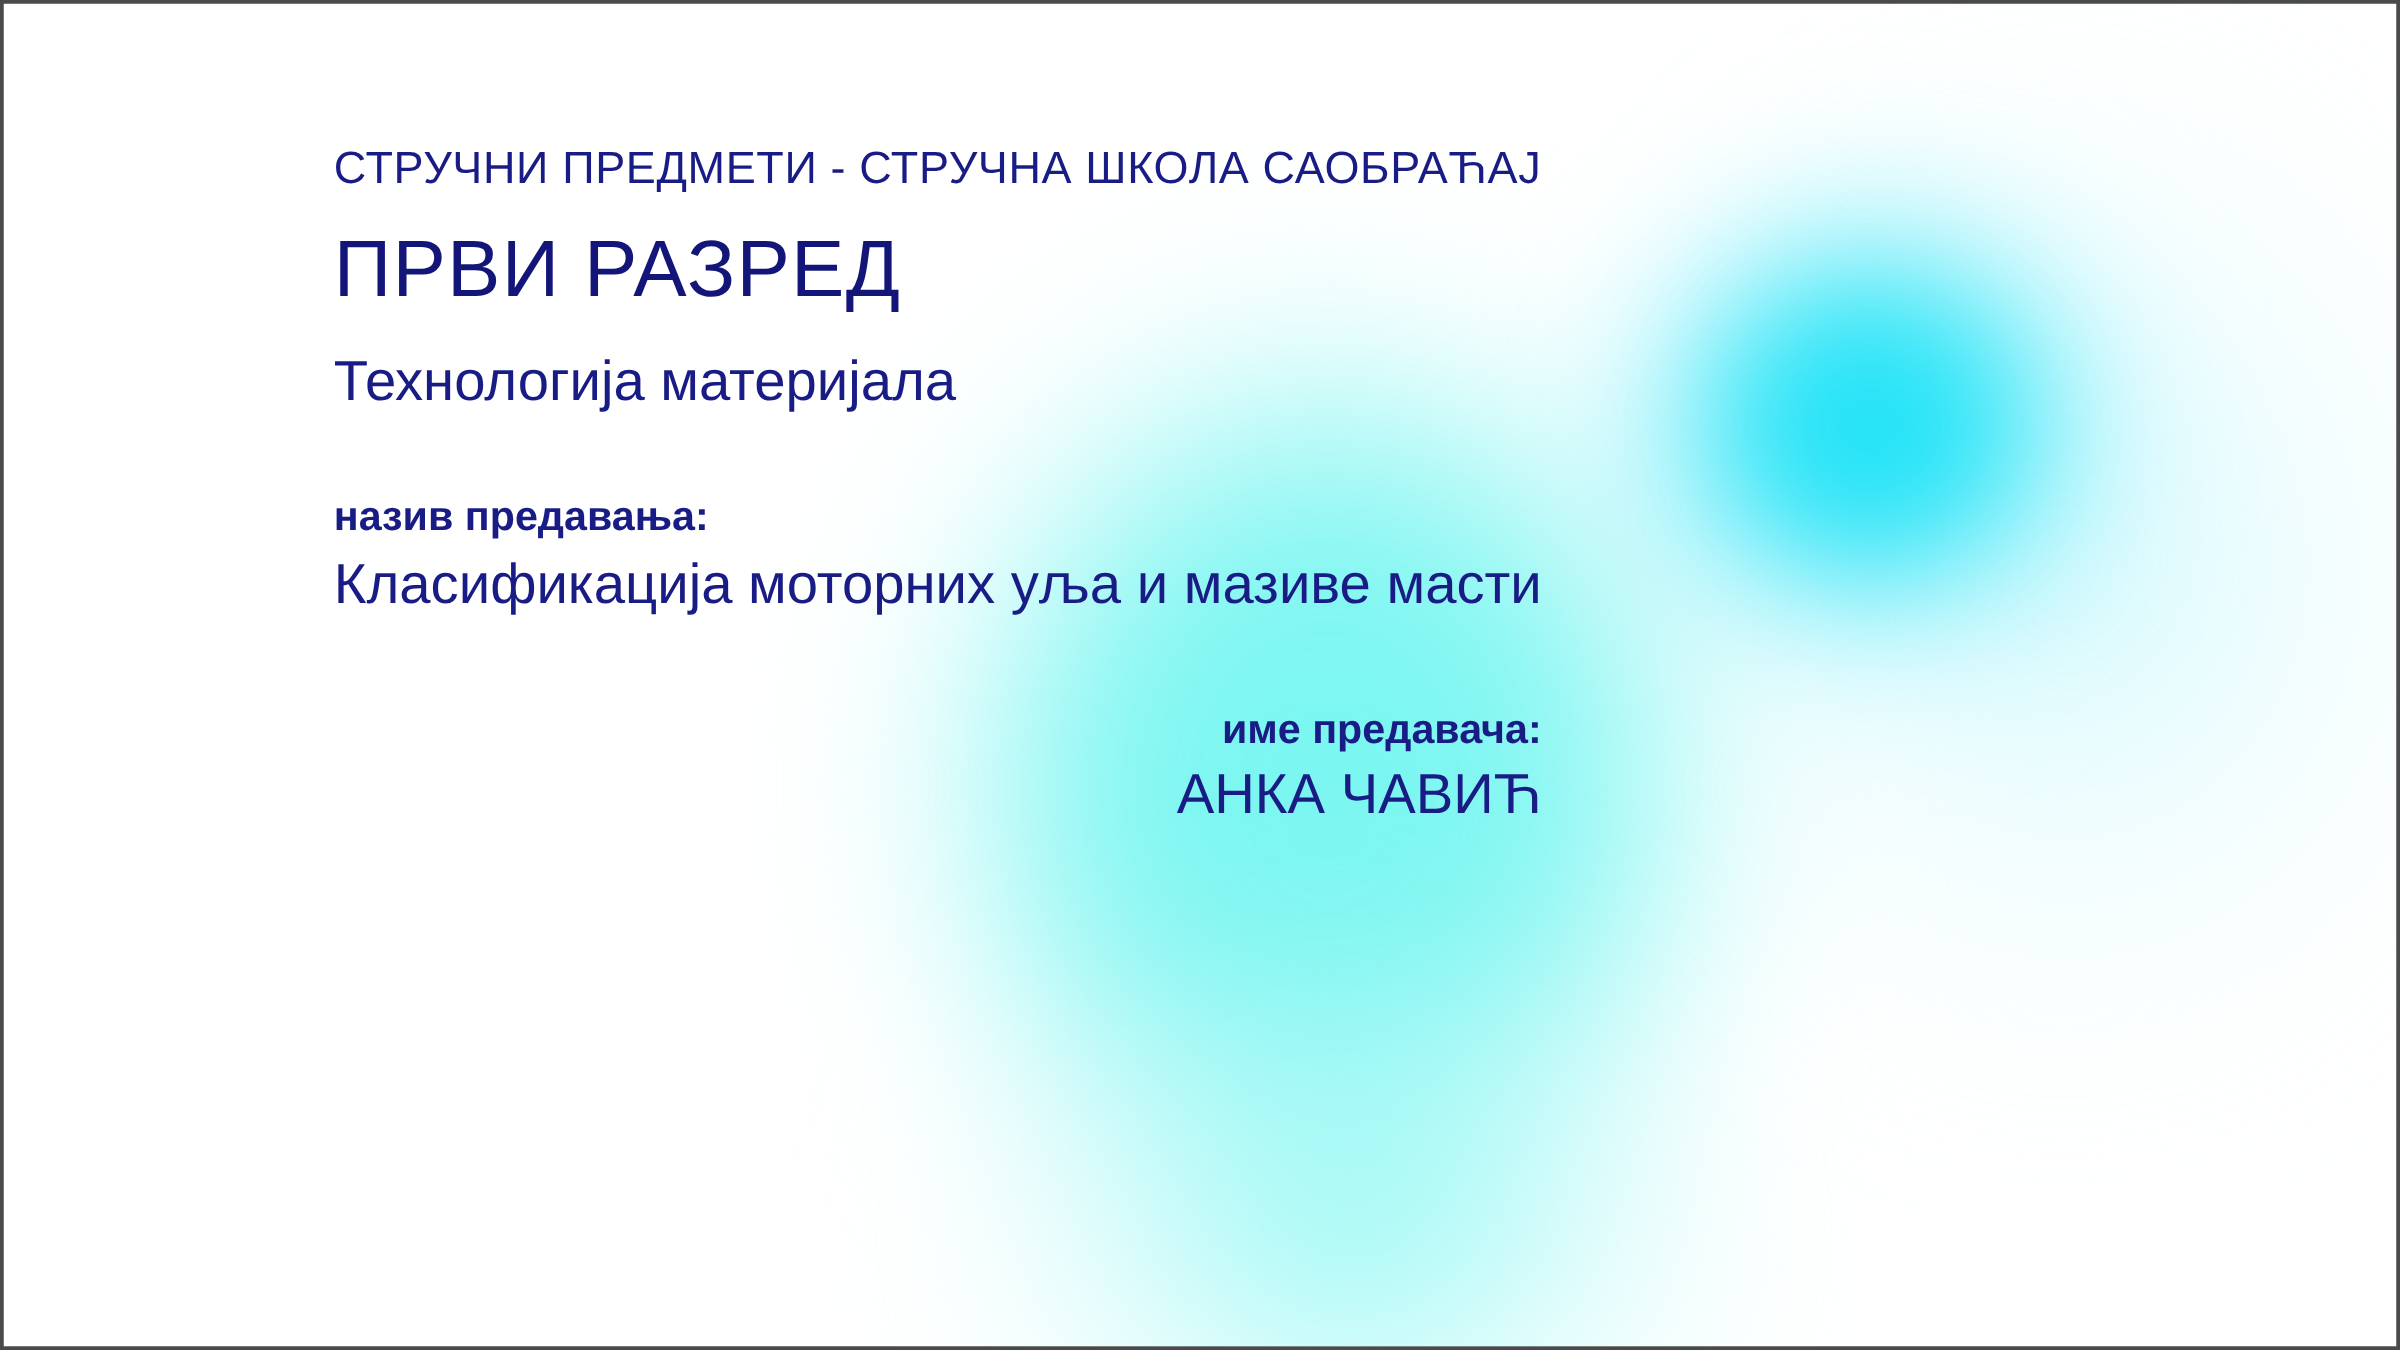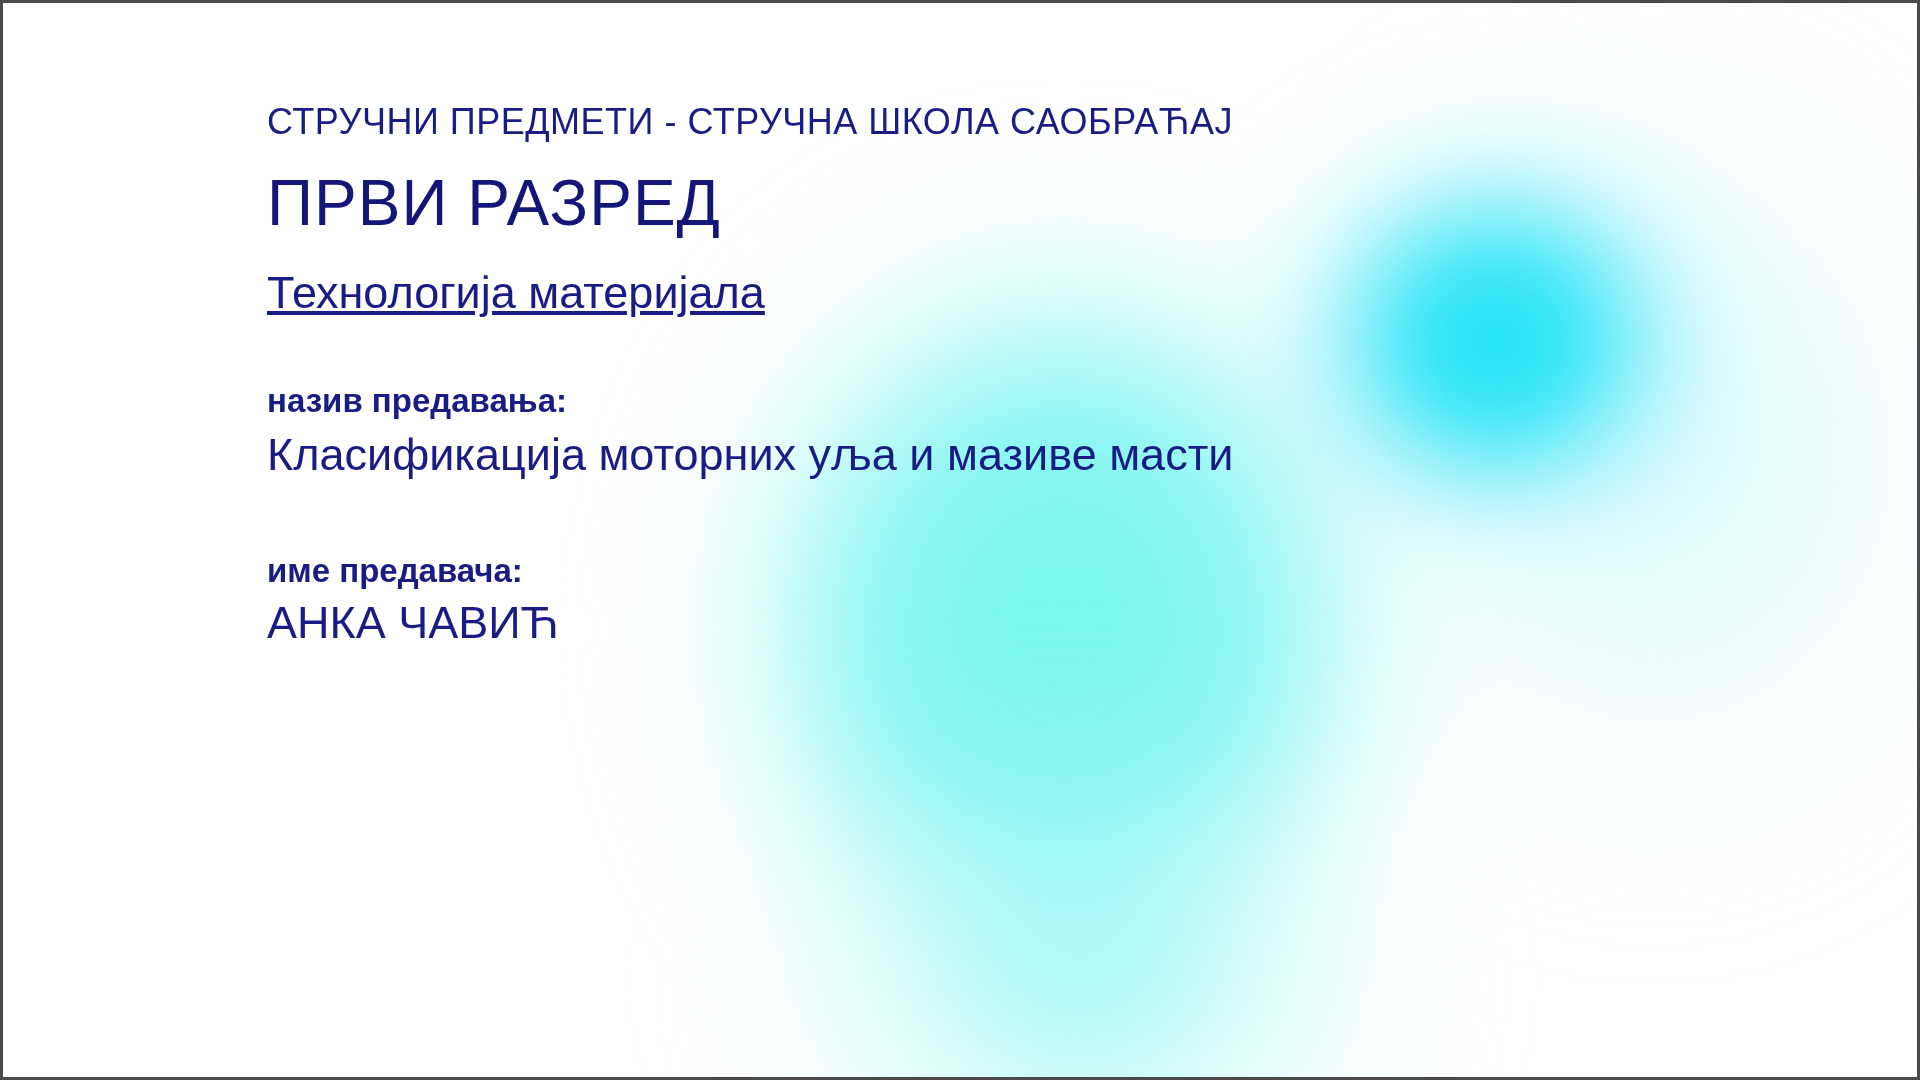--- a/index.html
+++ b/index.html
@@ -99,21 +99,21 @@
     background: radial-gradient(closest-side,
                  rgba(128,247,242,0.80) 0%,
                  rgba(190,250,248,0.38) 60%,
                  rgba(255,255,255,0) 100%);
   }
 
   
   .content {
     position: absolute;
     left: 264px;
-    top: 96px;
+    top: 108px;
     z-index: 2;
     color: #181c84;
   }
 
   .eyebrow {
     font-size: 36px;
     line-height: 46px;
     font-weight: 400;
     letter-spacing: 0.5px;
     max-width: 1060px;
@@ -138,26 +138,26 @@
 
   .field-value {
     font-size: 45px;
     line-height: 56px;
     font-weight: 400;
     margin: 0;
     white-space: nowrap;
   }
 
   .group-subject   { margin-top: 26px; }
-  .group-subject .field-value   { margin-top: 16px; text-decoration: underline; }
+  .group-subject .field-value   { margin-top: 16px; }
 
   .group-lecture   { margin-top: 60px; }
   .group-lecture .field-value   { margin-top: 6px; }
 
-  .group-lecturer  { margin-top: 68px; }
+  .group-lecturer  { margin-top: 68px; text-align: right; }
   .group-lecturer .field-value  { margin-top: 4px; }
 </style>
 </head>
 <body>
 
 <div id="slide">
 
   <div class="bg-layer">
     <div class="blob blob-halo"></div>
     <div class="blob blob-main"></div>

